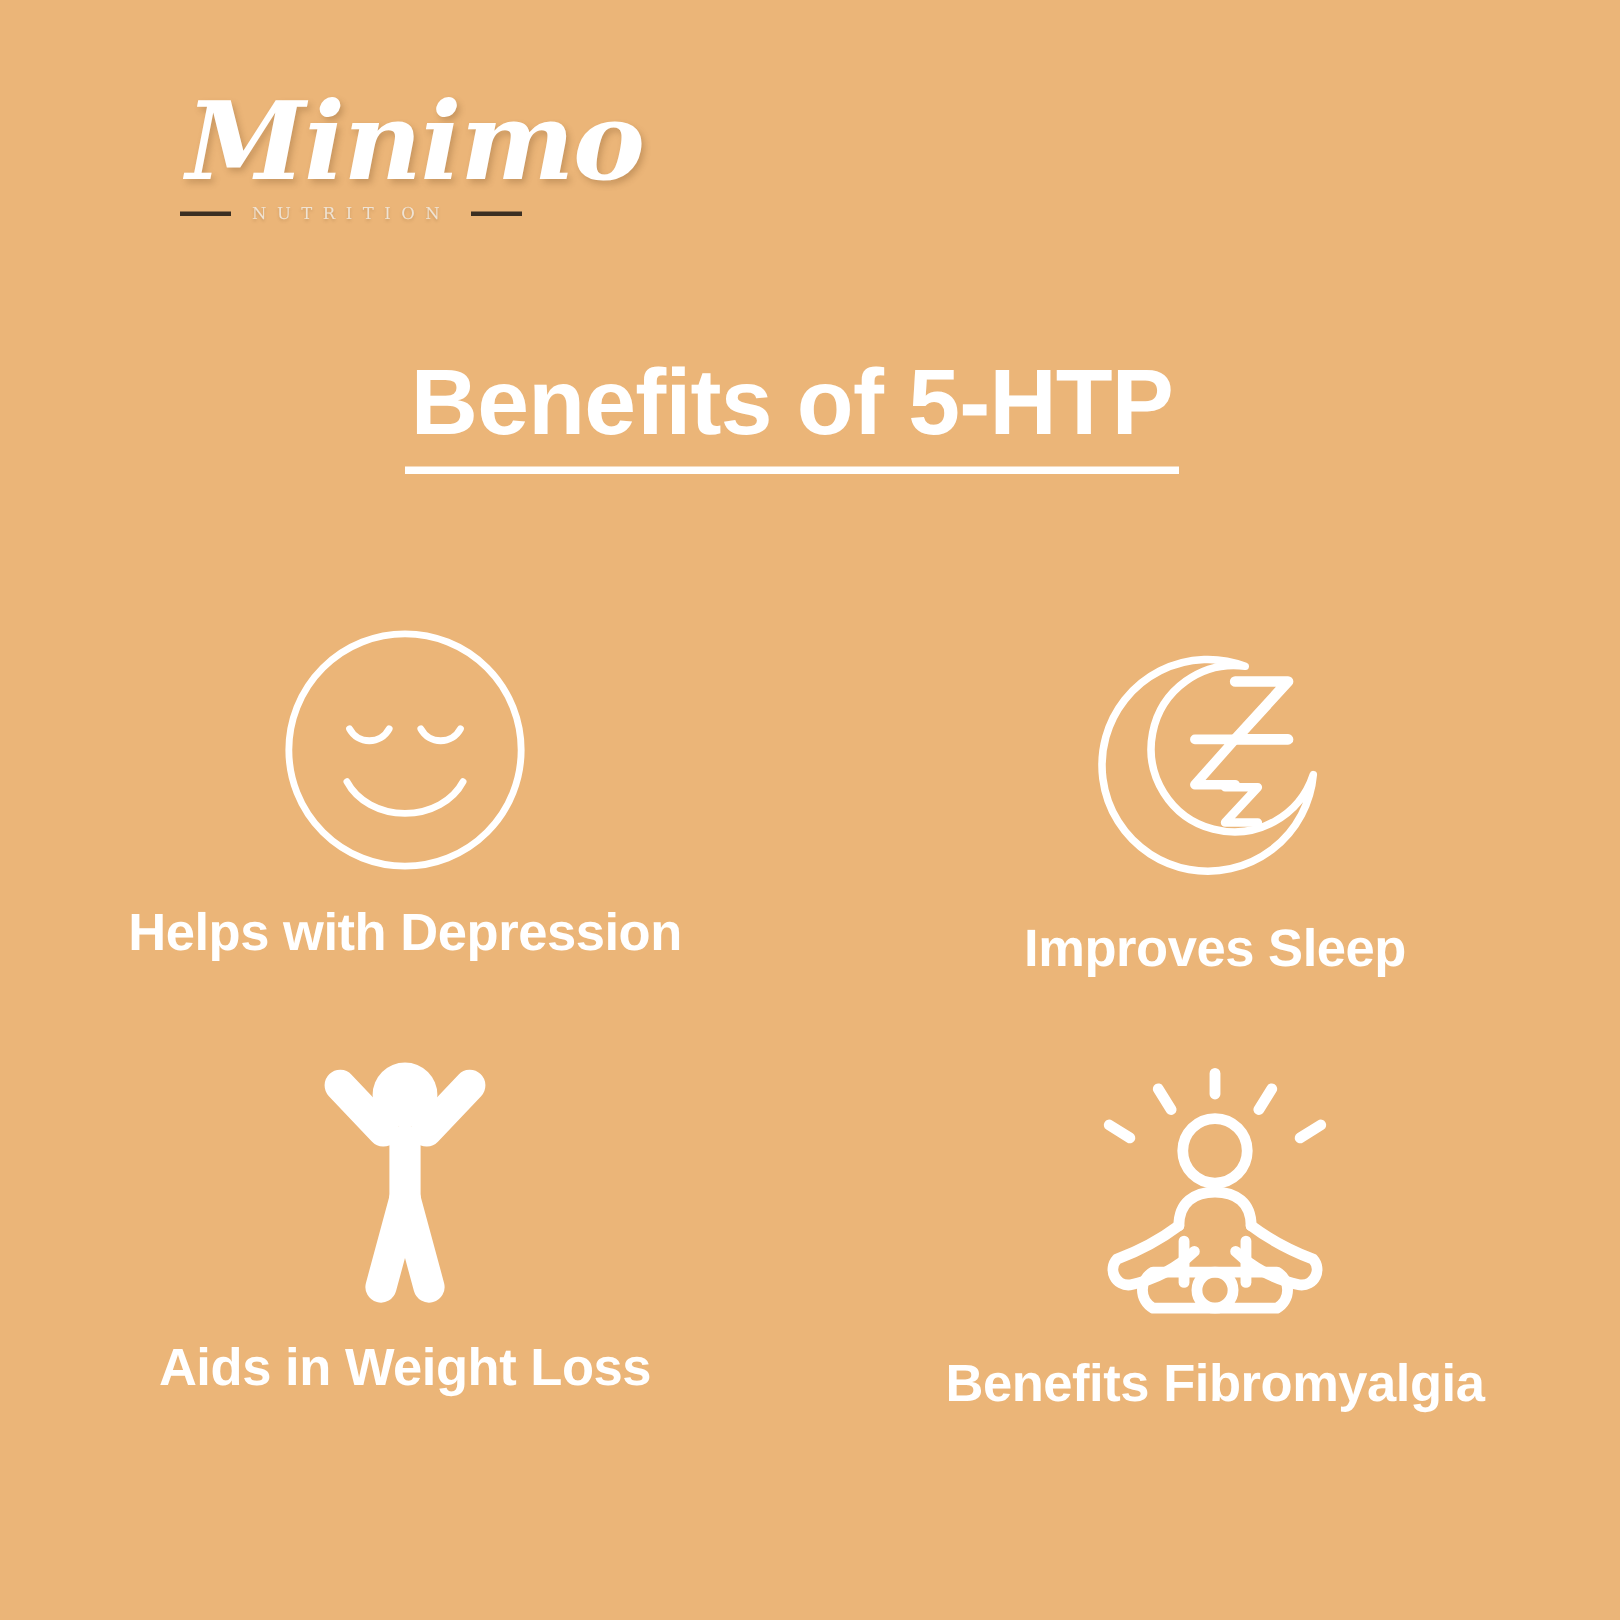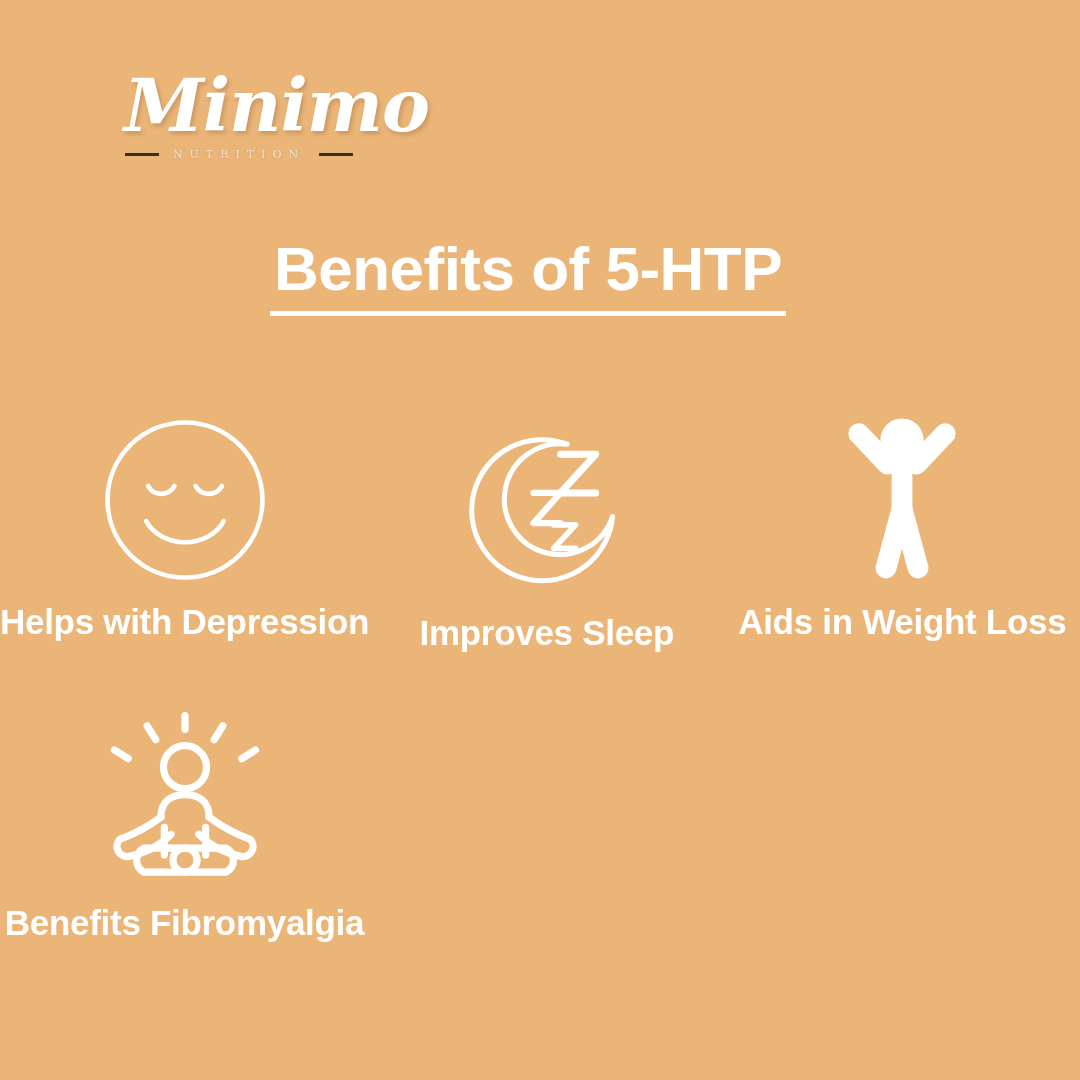--- a/index.html
+++ b/index.html
@@ -26,26 +26,24 @@
   .logo-script {
     font-family: "DejaVu Serif", serif;
     font-style: italic;
     font-weight: 700;
     font-size: 72px;
     color: #ffffff;
     letter-spacing: -1px;
     line-height: 1;
     text-shadow: 2px 3px 4px rgba(120, 80, 40, 0.30);
     padding-left: 6px;
-    margin-top: 12px;
   }
   .logo-sub {
     display: flex;
     align-items: center;
-    justify-content: center;
     gap: 14px;
     margin-top: 6px;
     padding-left: 2px;
   }
   .logo-dash {
     width: 34px;
     height: 3px;
     background: #3b2f22;
     flex: none;
   }
@@ -77,21 +75,21 @@
     border-bottom: 5px solid #ffffff;
   }
 
   
   .grid {
     position: absolute;
     top: 410px;
     left: 0;
     width: 1080px;
     display: grid;
-    grid-template-columns: 1fr 1fr 1fr;
+    grid-template-columns: 1fr 1fr;
     grid-template-rows: 290px 290px;
   }
   .cell {
     display: flex;
     flex-direction: column;
     align-items: center;
   }
   .icon-box {
     height: 180px;
     display: flex;

